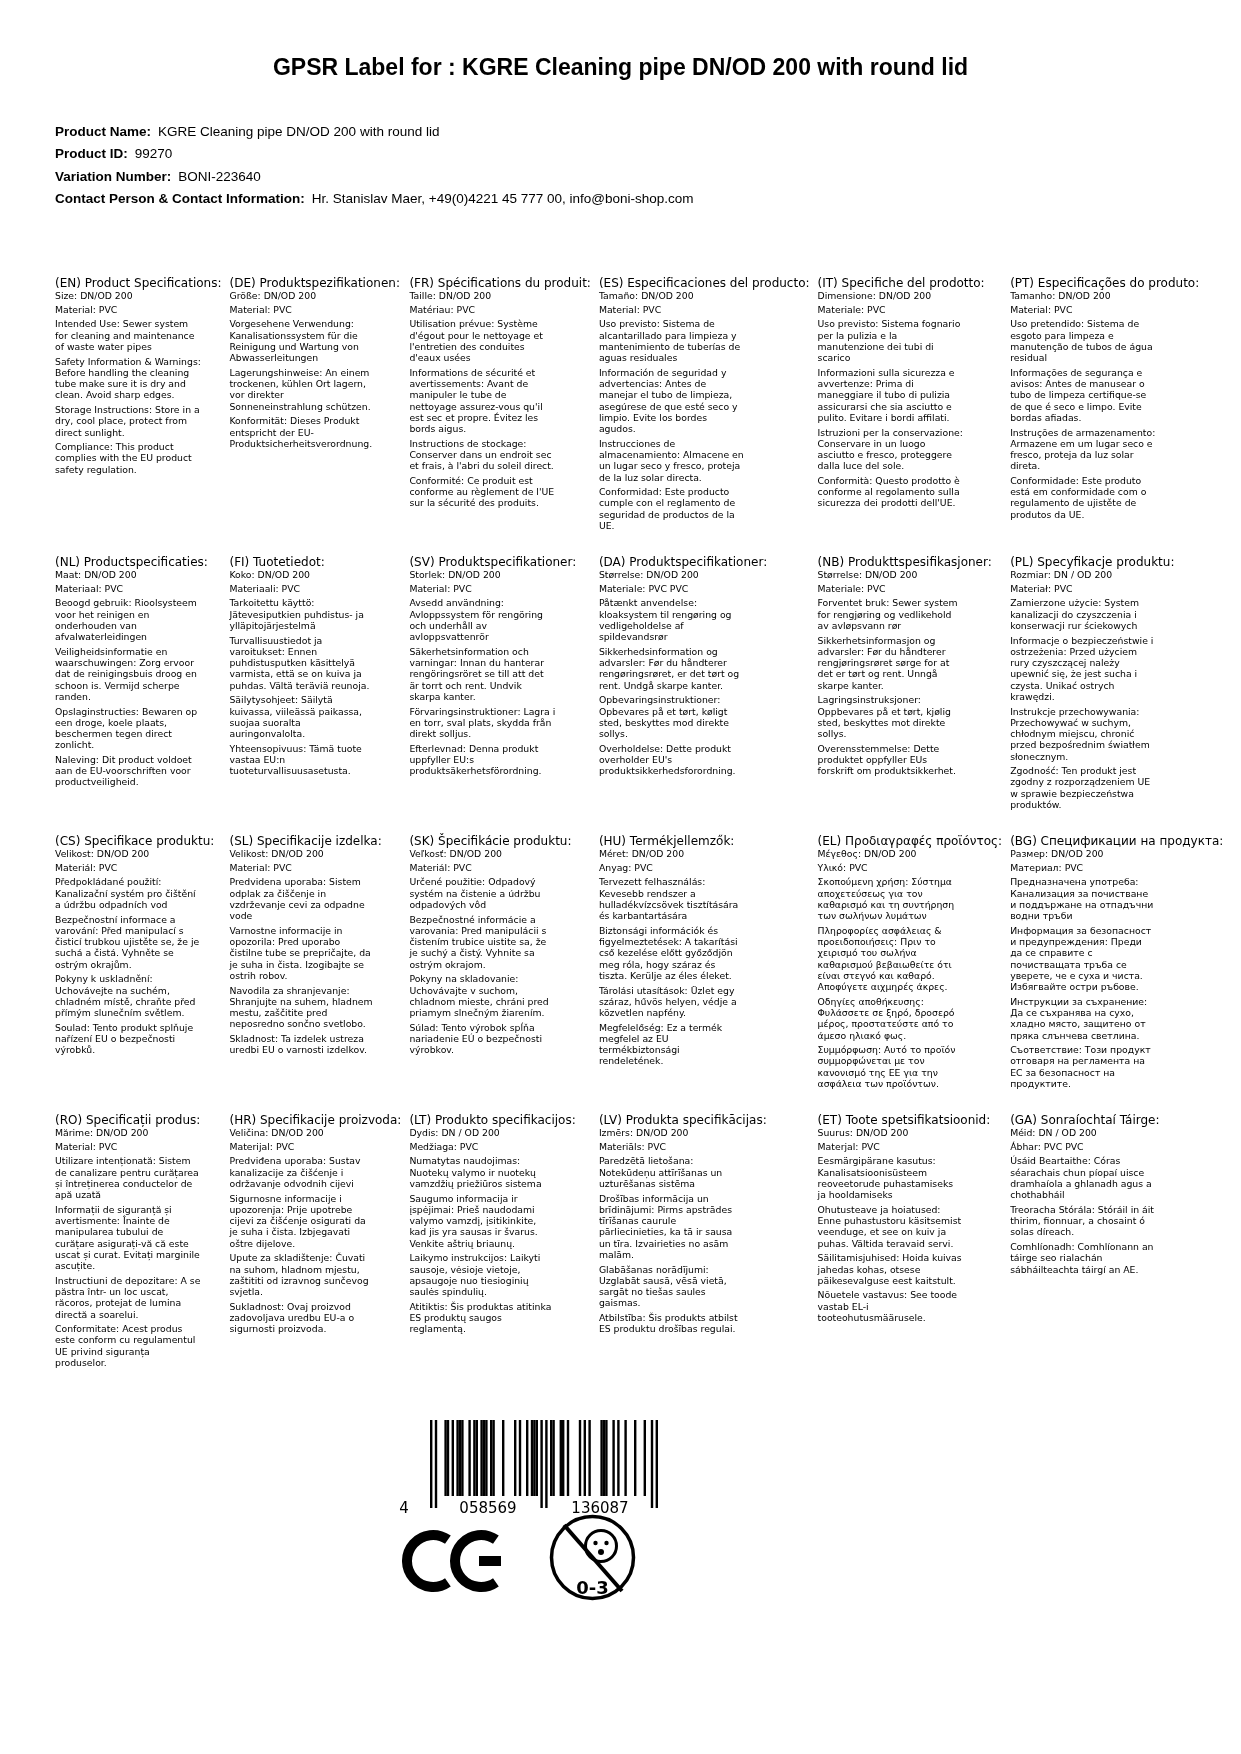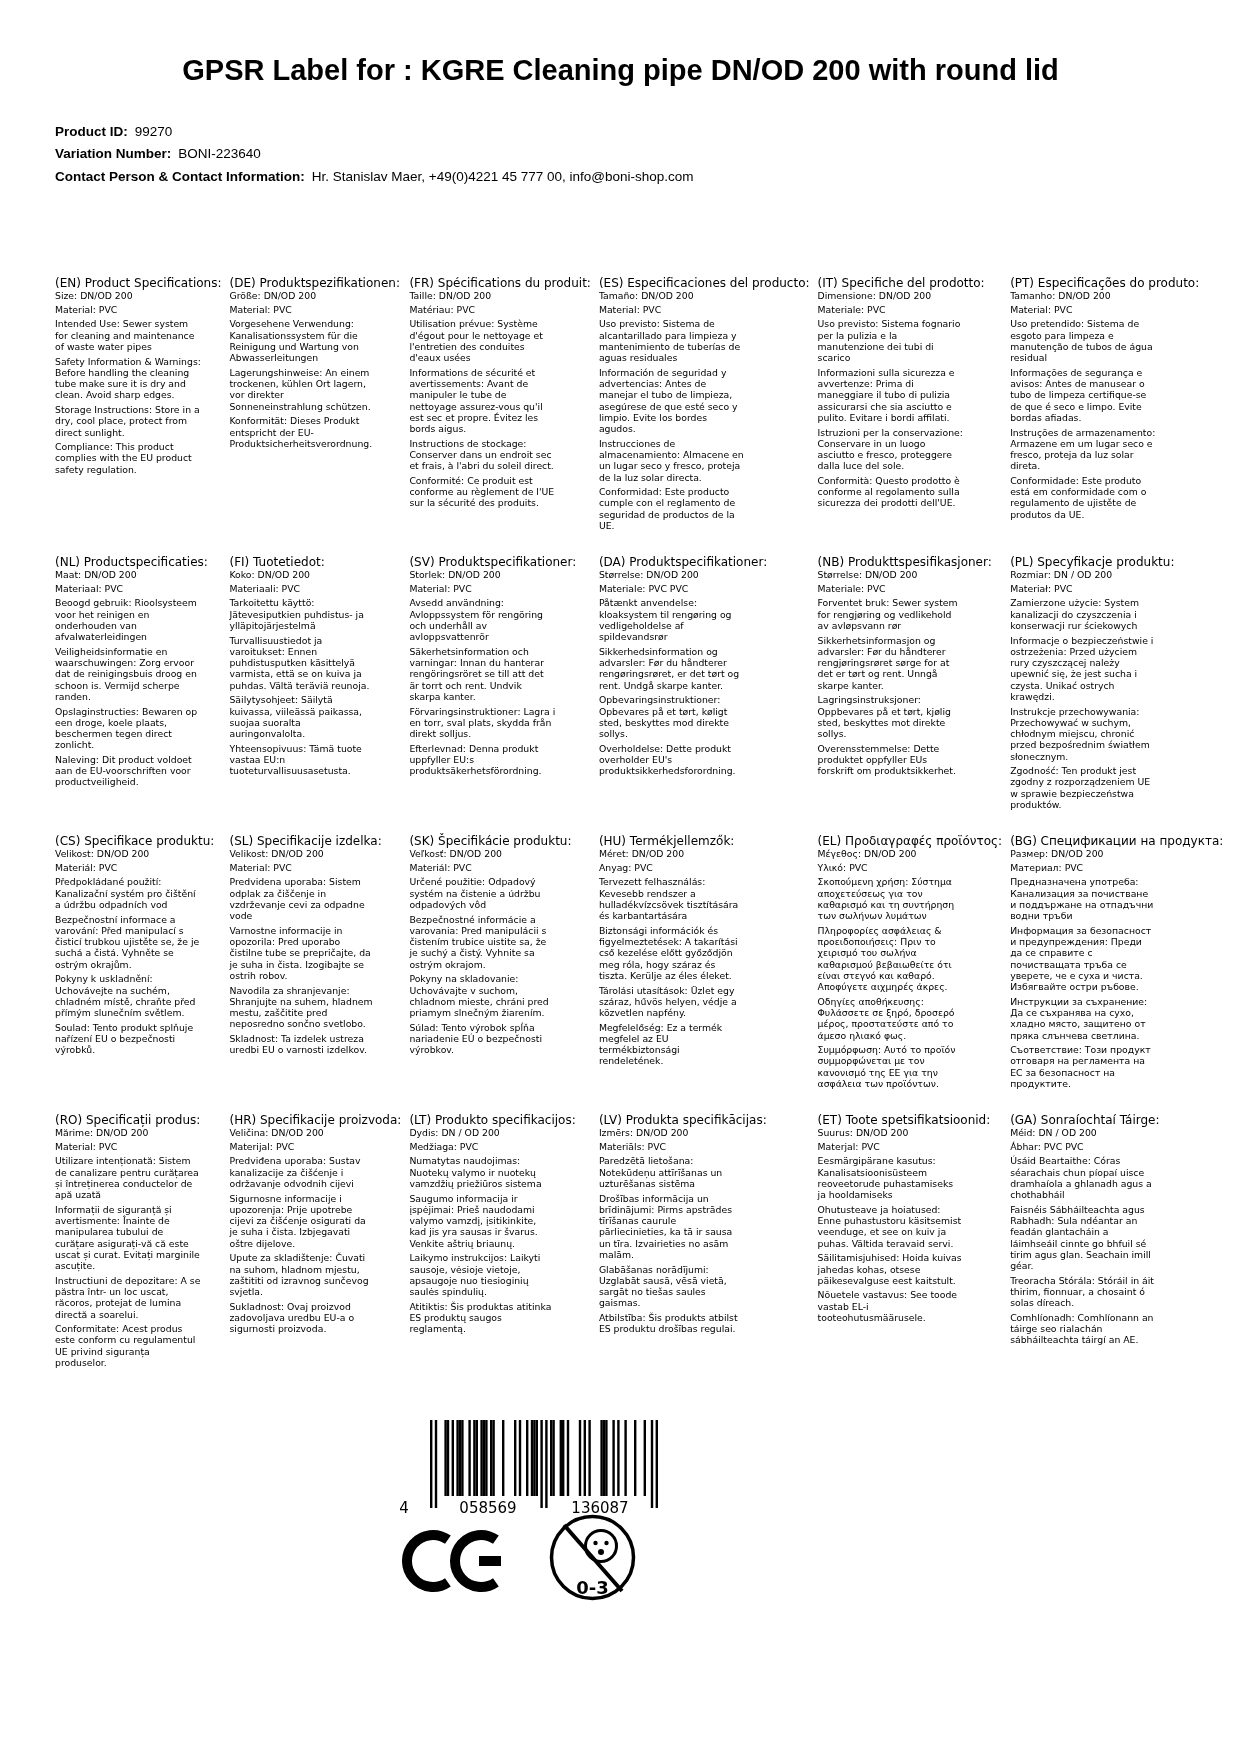--- a/index.html
+++ b/index.html
@@ -1,20 +1,20 @@
 <!DOCTYPE html>
 <html><head>
 <meta charset="utf-8">
 <style>
   * { margin:0; padding:0; box-sizing:border-box; }
   html,body { background:#fff; }
   body { width:1241px; height:1754px; position:relative; color:#000; overflow:hidden;
          font-family:"Liberation Sans", sans-serif; }
   .title { position:absolute; top:54px; left:0; width:100%; text-align:center;
-           font-size:29px; font-weight:bold; }
+           font-size:23px; font-weight:bold; }
   .product-info { position:absolute; left:55px; top:121px; font-size:13.5px; line-height:22.4px; }
   .product-label { font-weight:bold; margin-right:7px; }
   .specs-grid { position:absolute; left:55px; top:278px; width:1050px;
                 display:grid; grid-template-columns:repeat(6,1fr); column-gap:8px;
                 grid-auto-rows:279px; font-family:"DejaVu Sans", sans-serif; }
   .spec-block { overflow:visible; }
   .spec-title { font-weight:normal; font-size:12px; line-height:11.5px; white-space:nowrap; }
   .spec-par { font-size:9.3px; line-height:11.3px; margin-bottom:3.2px; max-width:146px;
               overflow-wrap:break-word; }
   .barcode-wrap { position:absolute; left:388px; top:1418px; }
@@ -31,20 +31,21 @@
   svg { display:block; }
 </style>
 </head>
 <body>
 
 <div class="page">
 
   <div class="title">GPSR Label for : KGRE Cleaning pipe DN/OD 200 with round lid</div>
 
   <div class="product-info">
+      <div class="product-row"><span class="product-label">Product Name:</span><span class="product-value">KGRE Cleaning pipe DN/OD 200 with round lid</span></div>
       <div class="product-row"><span class="product-label">Product ID:</span><span class="product-value">99270</span></div>
       <div class="product-row"><span class="product-label">Variation Number:</span><span class="product-value">BONI-223640</span></div>
       <div class="product-row"><span class="product-label">Contact Person &amp; Contact Information:</span><span class="product-value">Hr. Stanislav Maer, +49(0)4221 45 777 00, info@boni-shop.com</span></div>
     </div>
 
   <div class="specs-grid">
       <div class="spec-block">
         <div class="spec-title">(EN) Product Specifications:</div>
         <div class="spec-par">Size: DN/OD 200</div>
         <div class="spec-par">Material: PVC</div>
@@ -248,21 +249,20 @@
         <div class="spec-par">Eesmärgipärane kasutus: Kanalisatsioonisüsteem reoveetorude puhastamiseks ja hooldamiseks</div>
         <div class="spec-par">Ohutusteave ja hoiatused: Enne puhastustoru käsitsemist veenduge, et see on kuiv ja puhas. Vältida teravaid servi.</div>
         <div class="spec-par">Säilitamisjuhised: Hoida kuivas jahedas kohas, otsese päikesevalguse eest kaitstult.</div>
         <div class="spec-par">Nõuetele vastavus: See toode vastab EL-i tooteohutusmäärusele.</div>
       </div>
       <div class="spec-block">
         <div class="spec-title">(GA) Sonraíochtaí Táirge:</div>
         <div class="spec-par">Méid: DN / OD 200</div>
         <div class="spec-par">Ábhar: PVC PVC</div>
         <div class="spec-par">Úsáid Beartaithe: Córas séarachais chun píopaí uisce dramhaíola a ghlanadh agus a chothabháil</div>
-        <div class="spec-par">Faisnéis Sábháilteachta agus Rabhadh: Sula ndéantar an feadán glantacháin a láimhseáil cinnte go bhfuil sé tirim agus glan. Seachain imill géar.</div>
         <div class="spec-par">Treoracha Stórála: Stóráil in áit thirim, fionnuar, a chosaint ó solas díreach.</div>
         <div class="spec-par">Comhlíonadh: Comhlíonann an táirge seo rialachán sábháilteachta táirgí an AE.</div>
       </div>
     </div>
 
   <div class="barcode-wrap">
     <svg width="270" height="98" viewBox="0 0 270 98">
       <g id="barcode-bars">
           <rect x="42.0" y="2" width="2.4" height="88"></rect>
           <rect x="46.8" y="2" width="2.4" height="88"></rect>

